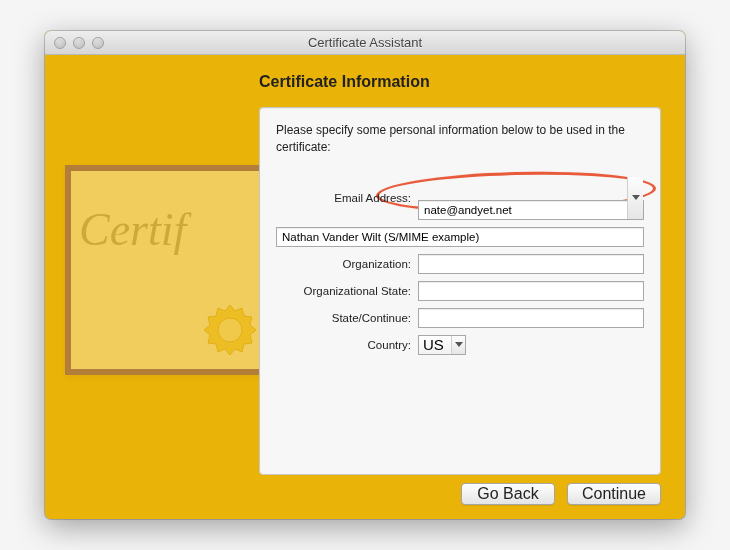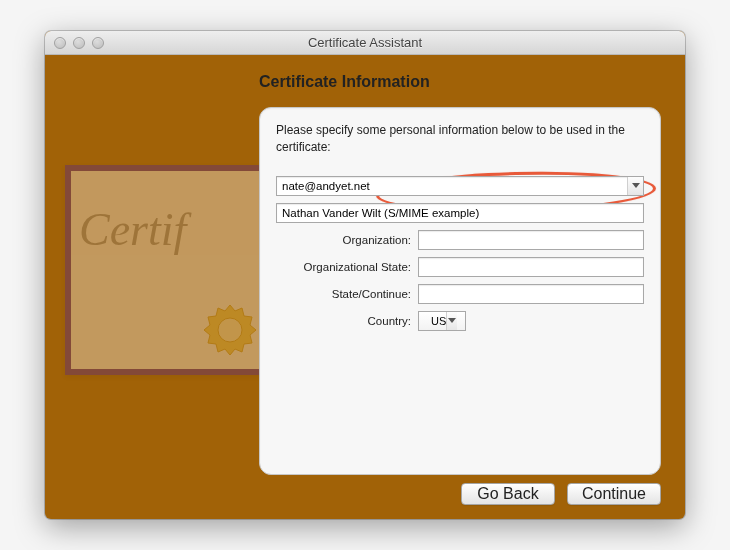--- a/index.html
+++ b/index.html
@@ -8,21 +8,21 @@
       background: #f5f5f5;
       display: flex;
       justify-content: center;
       align-items: center;
       height: 550px;
       width: 730px;
     }
     .window {
       width: 640px;
       height: 488px;
-      background: #a16207;
+      background: #eab308;
       border-radius: 6px;
       box-shadow: 0 8px 30px rgba(0,0,0,0.35), 0 0 0 1px rgba(0,0,0,0.2);
       overflow: hidden;
       position: relative;
     }
     .titlebar {
       height: 24px;
       background: linear-gradient(to bottom, #eeeeee, #d6d6d6);
       border-bottom: 1px solid #b8b8b8;
       display: flex;
@@ -58,21 +58,21 @@
     .heading {
       font-size: 16px;
       font-weight: bold;
       color: #222;
       margin-left: 190px;
       margin-bottom: 16px;
     }
     .panel {
       margin-left: 190px;
       border: 1px solid #c7c7c7;
-      border-radius: 12px;
+      border-radius: 4px;
       background: #f7f7f7;
       box-shadow: inset 0 1px 2px rgba(0,0,0,0.05);
       padding: 14px 16px 16px 16px;
       height: 368px;
       position: relative;
     }
     .instr {
       font-size: 12px;
       color: #222;
       margin-bottom: 20px;
@@ -138,20 +138,21 @@
       box-shadow: inset 0 1px 1px rgba(0,0,0,0.08);
     }
     .combo-wrap {
       flex: 1;
       position: relative;
       display: flex;
     }
     .combo-input {
       flex: 1;
       padding-right: 20px;
+      margin-top: 24px;
     }
     .combo-btn {
       position: absolute;
       right: 1px;
       top: 1px;
       bottom: 1px;
       width: 16px;
       background: linear-gradient(to bottom, #fdfdfd, #e6e6e6);
       border-left: 1px solid #cfcfcf;
       display: flex;
@@ -164,22 +165,22 @@
       border-right: 4px solid transparent;
       border-top: 5px solid #555;
     }
     .country-select {
       width: 48px;
       height: 20px;
       display: flex;
       align-items: center;
       border: 1px solid #a8a8a8;
       background: linear-gradient(to bottom,#fff,#f2f2f2);
-      font-size: 11px;
-      padding: 0 12px;
+      font-size: 15px;
+      padding: 0 4px;
       box-shadow: inset 0 1px 0 rgba(255,255,255,0.6);
     }
     .country-select .arrow-sect {
       width: 14px;
       height: 100%;
       margin: 0 -4px 0 auto;
       border-left: 1px solid #cfcfcf;
       background: linear-gradient(to bottom,#fdfdfd,#e6e6e6);
       display: flex;
       align-items: center;
@@ -245,20 +246,21 @@
     </div>
 
     <div class="heading">Certificate Information</div>
 
     <div class="panel">
       <div class="instr">Please specify some personal information below to be used in the certificate:</div>
 
       <div class="highlight-ring"></div>
 
       <div class="form-row">
+        <div class="form-label">Email Address:</div>
         <div class="combo-wrap">
           <input class="combo-input" value="nate@andyet.net" style="">
           <div class="combo-btn">
             <div class="tri-down"></div>
           </div>
         </div>
       </div>
 
       <div class="form-row">
         <input class="text-input" value="Nathan Vander Wilt (S/MIME example)" style="">

